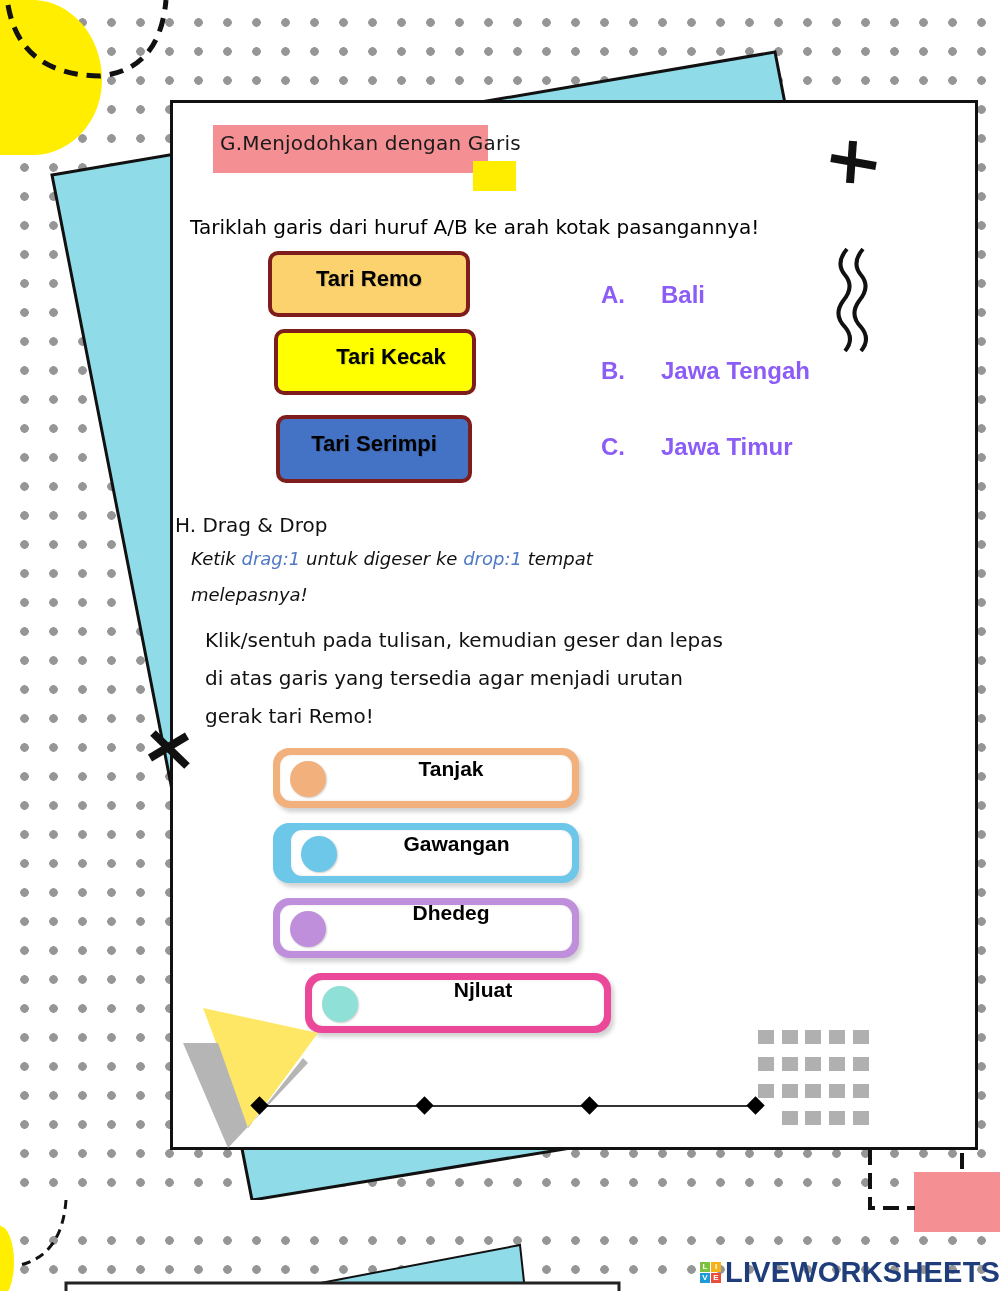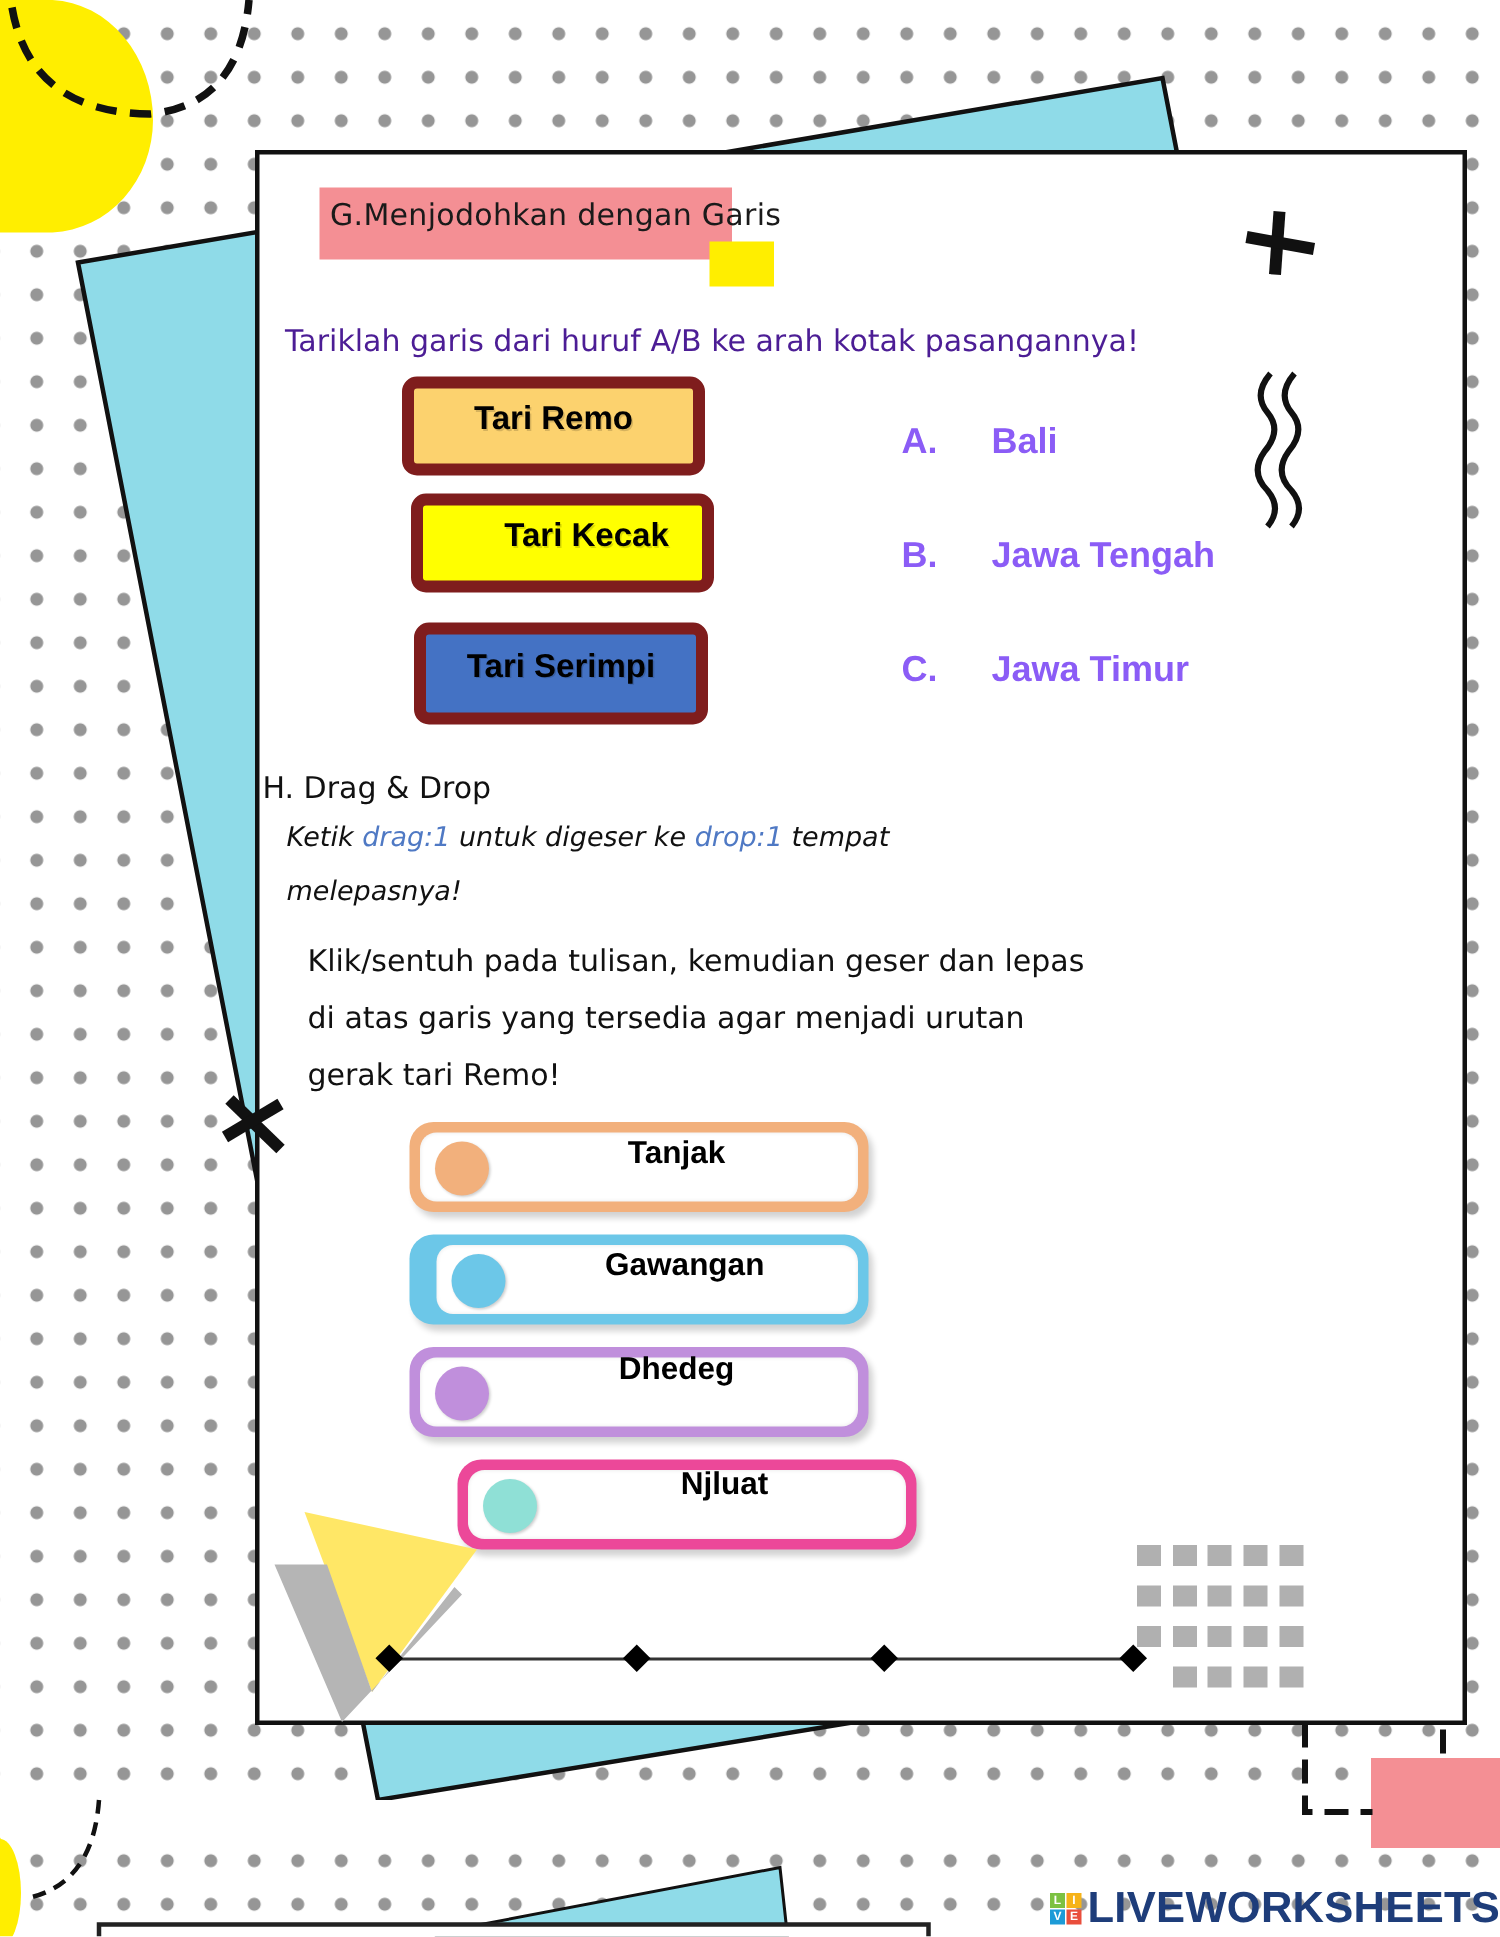--- a/index.html
+++ b/index.html
@@ -20,24 +20,24 @@
     background: #ffffff; border: 3px solid #111;
   }
   .title-shadow { position: absolute; left: 60px; top: 46px; width: 244px; height: 12px; background: #b7b7b7; }
   .title-pink { position: absolute; left: 40px; top: 22px; width: 275px; height: 48px; background: #f48f94; }
   .title-yellow { position: absolute; left: 300px; top: 58px; width: 43px; height: 30px; background: #ffee00; }
   .title-text {
     position: absolute; left: 47px; top: 28px; font-family: "DejaVu Sans", sans-serif;
     font-size: 20px; color: #1a1a1a; letter-spacing: 0.2px; white-space: nowrap;
   }
 
-  .instr { position: absolute; left: 17px; top: 112px; font-size: 20px; color: #4c1d95; white-space: nowrap; }
+  .instr { position: absolute; left: 17px; top: 112px; font-size: 20px; color: #000000; white-space: nowrap; }
 
   .match-box {
-    position: absolute; border: 8px solid #7f1d1d; border-radius: 10px;
+    position: absolute; border: 4px solid #7f1d1d; border-radius: 10px;
     font-family: "Liberation Sans", sans-serif; font-weight: bold; font-size: 22px; color: #000;
     display: flex; align-items: center; justify-content: center; padding-bottom: 10px;
     text-shadow: 1px 1px 0 rgba(0,0,0,0.15);
   }
 
   .answer-row { position: absolute; left: 428px; font-family: "Liberation Sans", sans-serif; font-weight: bold; font-size: 24px; color: #8b5cf6; white-space: nowrap; }
   .answer-letter { display: inline-block; width: 60px; }
 
   .section-h { position: absolute; left: 2px; top: 410px; font-size: 20px; color: #111; white-space: nowrap; text-align: right; }
   .italic-line { position: absolute; left: 18px; font-size: 18px; font-style: italic; color: #111; white-space: nowrap; }

